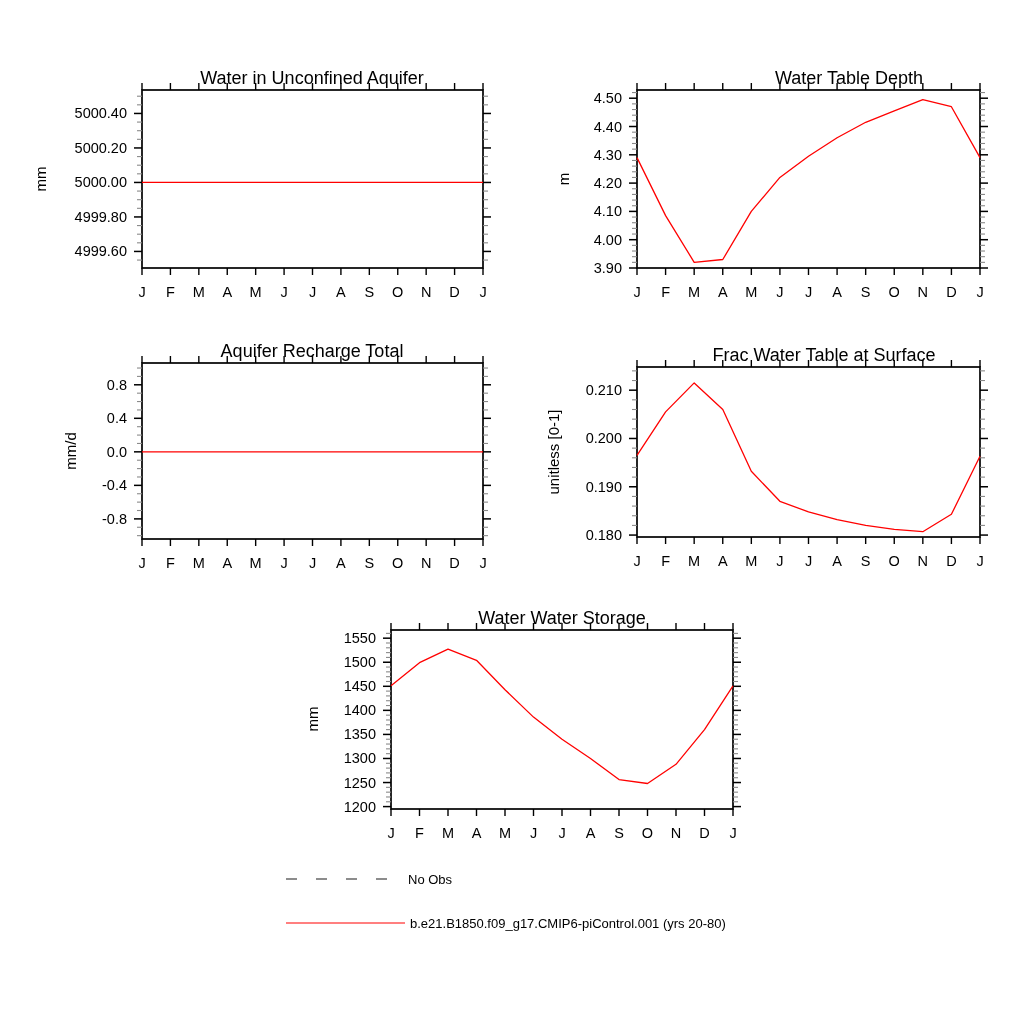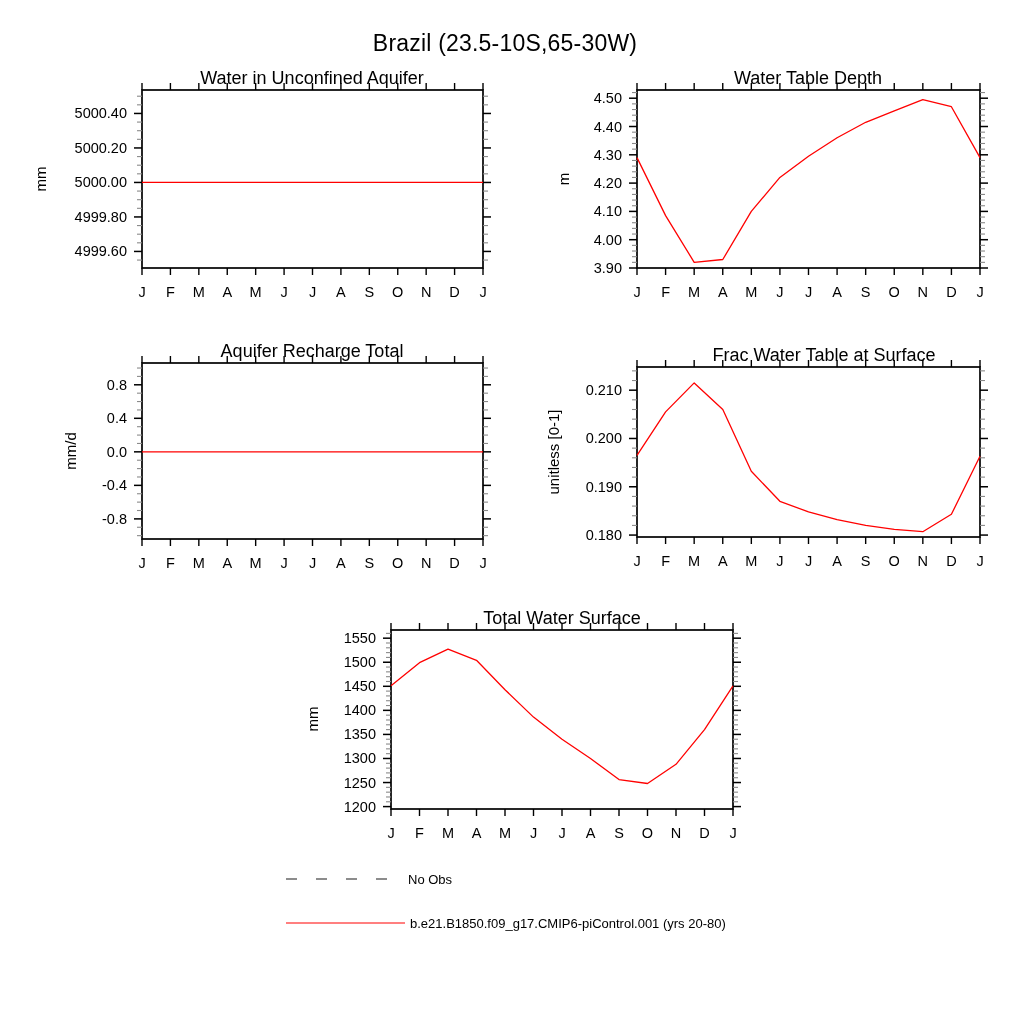--- a/index.html
+++ b/index.html
@@ -14,27 +14,26 @@
   .legend-label{font-size:13px;}
   #plot-svg{position:absolute;left:0;top:0;}
   #plot-svg text{font-family:"Liberation Sans",sans-serif;fill:#000;}
   .legend-swatch{position:absolute;display:block;}
 </style>
 </head>
 <body>
 
 <div class="page">
 
-  <div class="abs main-title" style="left:505px;top:30px;">Brazil (23.5-10S,65-30W)</div>
 
   <div class="abs panel-title" style="left:312px;top:68px;">Water in Unconfined Aquifer</div>
-  <div class="abs panel-title" style="left:808px;top:68px;">Water Table Depth</div>
+  <div class="abs panel-title" style="left:849px;top:68px;">Water Table Depth</div>
   <div class="abs panel-title" style="left:312px;top:341px;">Aquifer Recharge Total</div>
   <div class="abs panel-title" style="left:824px;top:345px;">Frac Water Table at Surface</div>
-  <div class="abs panel-title" style="left:562px;top:608px;">Total Water Surface</div>
+  <div class="abs panel-title" style="left:562px;top:608px;">Water Water Storage</div>
 
   <div class="abs ylabel" style="left:40px;top:179px;">mm</div>
   <div class="abs ylabel" style="left:563px;top:179px;">m</div>
   <div class="abs ylabel" style="left:70px;top:451px;">mm/d</div>
   <div class="abs ylabel" style="left:553px;top:452px;">unitless [0-1]</div>
   <div class="abs ylabel" style="left:312px;top:719px;">mm</div>
 
   <svg id="plot-svg" width="1024" height="1024" viewBox="0 0 1024 1024">
       <rect x="142" y="90" width="341" height="178" fill="none" stroke="#000000" stroke-width="1.7"></rect>
       <line x1="142" y1="90" x2="142" y2="83" stroke="#000000" stroke-width="1.4"></line>

